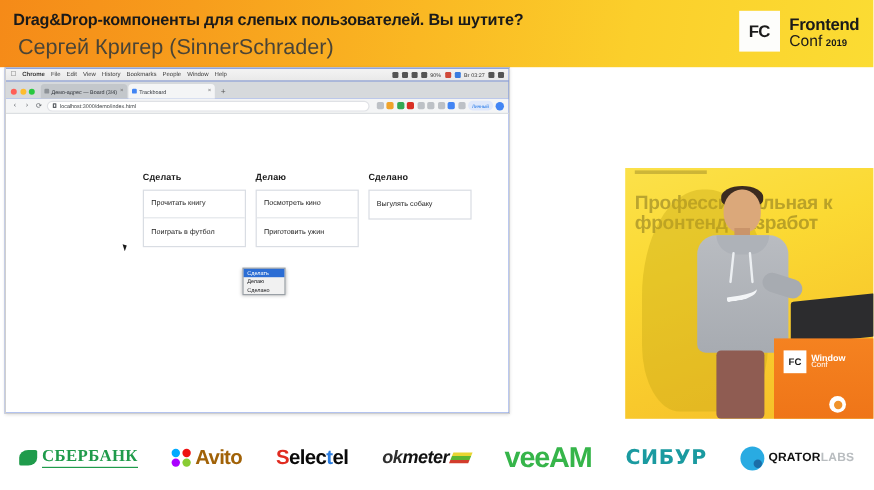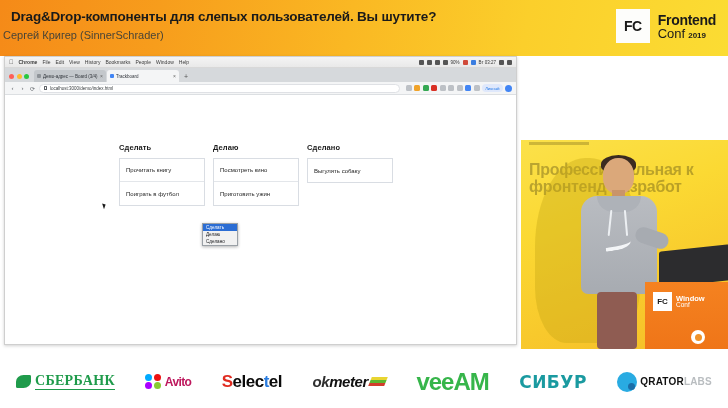--- a/index.html
+++ b/index.html
@@ -16,37 +16,37 @@
     position: absolute; left:0; top:0; width:728px; height:56px;
     background: linear-gradient(100deg, #F58A18 0%, #F79D1C 22%, #FAB823 48%, #FBCF2B 72%, #FBDC33 100%);
     overflow: hidden;
   }
   .banner-title {
     position:absolute; left:11px; top:9px;
     font-size:13.5px; font-weight:bold; color:#1a1a1a;
     letter-spacing:-0.2px; white-space:nowrap;
   }
   .banner-sub {
-    position:absolute; left:3px; top:29px;
-    font-size:11px; color:#4a4436; white-space:nowrap;
+    position:absolute; left:15px; top:29px;
+    font-size:18px; color:#4a4436; white-space:nowrap;
   }
   .conf-logo { position:absolute; right:12px; top:9px; display:flex; align-items:center; gap:8px; }
   .fc-box {
     width:34px; height:34px; background:#fdfdfb;
     display:flex; align-items:center; justify-content:center;
     font-size:14px; font-weight:bold; color:#1a1a1a; letter-spacing:-0.5px;
   }
   .conf-txt { line-height:1.0; color:#1a1a1a; }
   .conf-txt .l1 { font-size:14px; font-weight:bold; letter-spacing:-0.3px; }
   .conf-txt .l2 { font-size:13px; font-weight:300; display:flex; align-items:baseline; gap:3px; }
   .conf-txt .l2 .yr { font-size:8px; font-weight:bold;text-align:right; }
 
   
   .browser {
-    position:absolute; left:4px; top:56px; width:513px; height:289px;
+    position:absolute; left:4px; top:56px; width:421px; height:289px;
     background:#1d4ed8; border:1px solid #cfcfcf;
     box-shadow:0 1px 3px rgba(0,0,0,.18);
     overflow:hidden;
   }
   .mac-menubar {
     height:11px; width:100%;
     background:linear-gradient(#f4f4f4,#e9e9e9);
     border-bottom:1px solid #d8d8d8;
     display:flex; align-items:center; padding:0 4px; gap:5px;
     font-size:5px; color:#3a3a3a; white-space:nowrap;
@@ -195,21 +195,21 @@
   }
   .sp { display:flex; align-items:center; white-space:nowrap; }
 
   .sber-leaf { width:15px;height:13px;background:#1f9b4b;border-radius:50% 10% 50% 10%; margin-right:4px; }
   .sber-txt { font-family:"Liberation Serif", serif; font-size:14px; font-weight:bold;
               color:#1f9b4b; letter-spacing:0.3px; border-bottom:1.5px solid #1f9b4b; }
 
   .avito-dots { display:grid; grid-template-columns:7px 7px; grid-gap:1.5px; margin-right:4px; }
   .avito-dots i { width:7px;height:7px;border-radius:50%; display:block; }
   .ad1{background:#0af;} .ad2{background:#e11; } .ad3{background:#a0f;} .ad4{background:#8c3;}
-  .avito-txt { font-size:12px;font-weight:bold;color:#be185d;letter-spacing:-0.6px; }
+  .avito-txt { font-size:17px;font-weight:bold;color:#a16207;letter-spacing:-0.6px; }
 
   .selectel-txt { font-size:17px; font-weight:bold; color:#0a0a0a; letter-spacing:-0.5px; }
   .selectel-txt .s1 { color:#e02b20; }
   .selectel-txt .s2 { color:#2b7de0; }
 
   .okmeter-txt { font-size:15px; font-weight:bold; font-style:italic; color:#2f2f2f; letter-spacing:-0.4px;}
   .okmeter-txt b { color:#111; }
   .ok-flag { width:16px;height:9px;margin-left:2px;
              background:linear-gradient(180deg,#e8d531 0 34%, #5cb531 34% 67%, #d23c2c 67% 100%);
              transform:skewX(-22deg); display:inline-block; }

